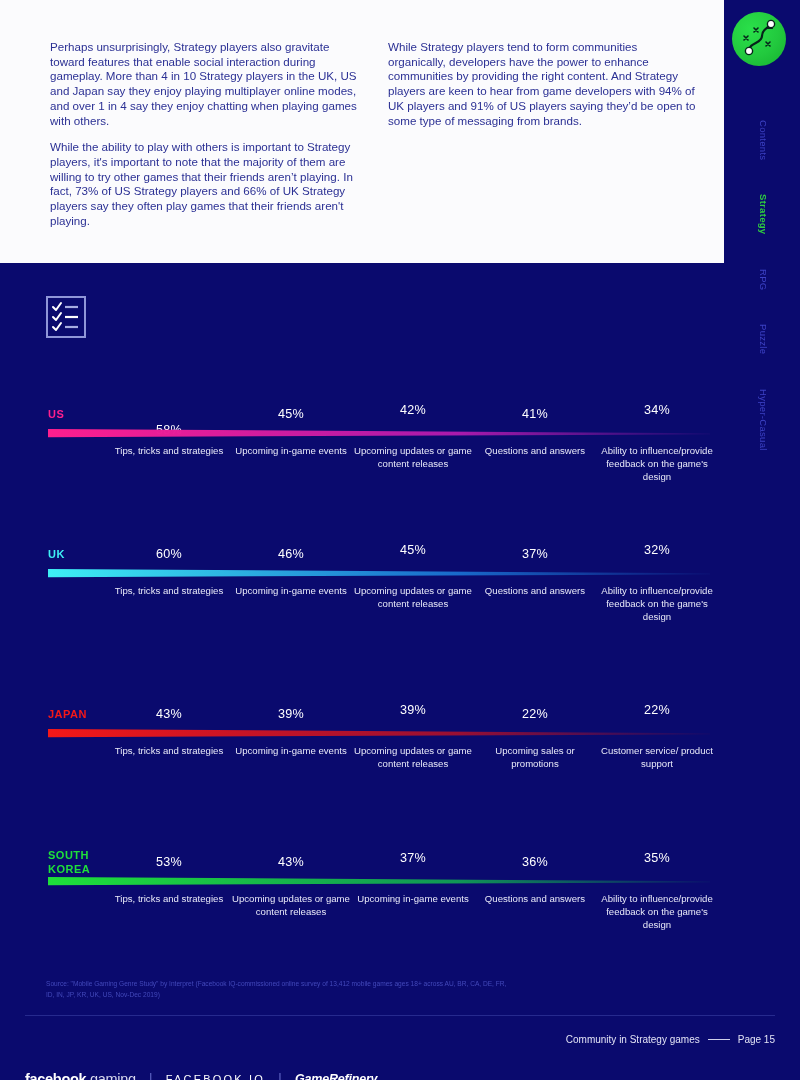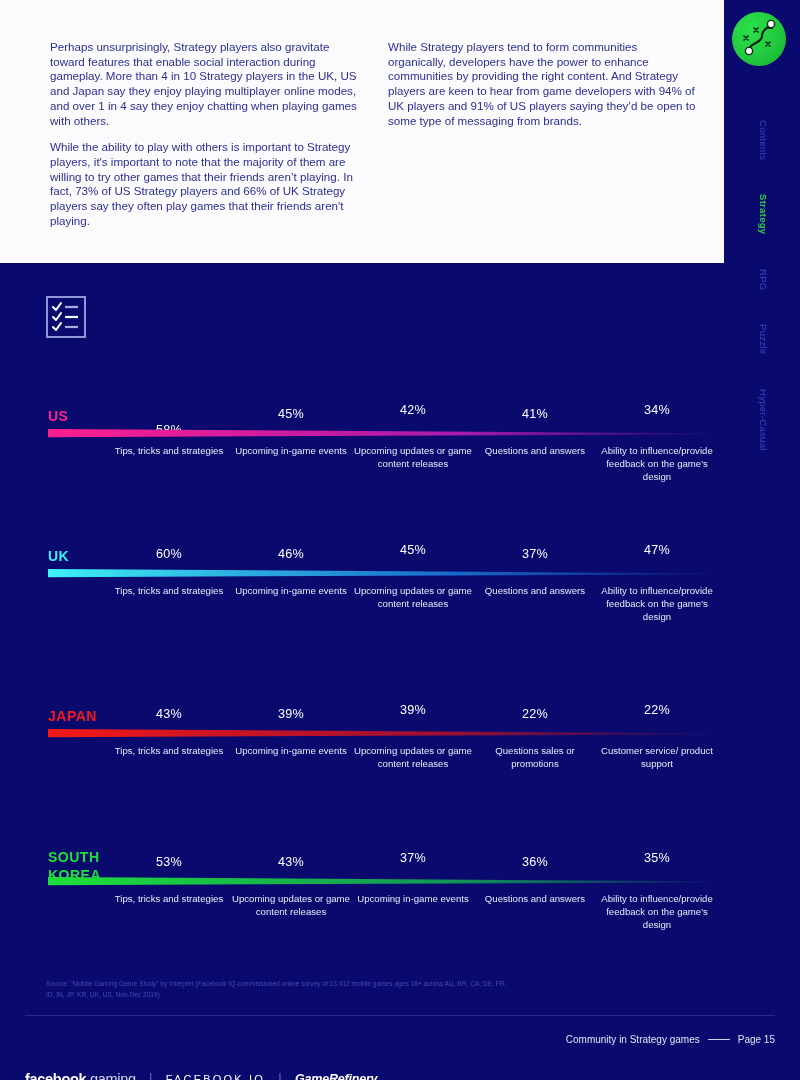--- a/index.html
+++ b/index.html
@@ -66,21 +66,21 @@
     line-height: 1.52;
     text-transform: uppercase;
     max-width: 300px;
   }
 
   .rows { position: absolute; left: 0; top: 120px; width: 724px; }
   .row { position: relative; height: 0; }
 
   .region {
     position: absolute; left: 48px;
-    font-size: 14px; font-weight: bold; letter-spacing: 0.5px;
+    font-size: 11px; font-weight: bold; letter-spacing: 0.5px;
     line-height: 1.25;
     white-space: pre-line;
   }
 
   .bar-wrap { position: absolute; left: 48px; width: 662px; height: 10px; }
   .bar-svg { display: block; }
 
   .pct {
     position: absolute;
     font-size: 12.6px; color: #ffffff; text-align: center;
@@ -202,21 +202,21 @@
           <div class="lbl" style="left: 413px; top: 62px; width: 118px;">Upcoming updates or game content releases</div>
           <div class="lbl" style="left: 535px; top: 62px; width: 118px;">Questions and answers</div>
           <div class="lbl" style="left: 657px; top: 62px; width: 118px;">Ability to influence/provide feedback on the game's design</div>
         </div>
         <div class="row">
           <div class="region" style="color: rgb(62, 240, 245); top: 165px;">UK</div>
           <div class="pct" style="left: 169px; top: 164px;">60%</div>
           <div class="pct" style="left: 291px; top: 164px;">46%</div>
           <div class="pct" style="left: 413px; top: 160px;">45%</div>
           <div class="pct" style="left: 535px; top: 164px;">37%</div>
-          <div class="pct" style="left: 657px; top: 160px;">47%</div>
+          <div class="pct" style="left: 657px; top: 160px;">32%</div>
           <div class="bar-wrap" style="top: 186px;">
             <svg class="bar-svg" width="662" height="10" viewBox="0 0 662 10">
               <defs>
                 <linearGradient id="g1" x1="0" y1="0" x2="1" y2="0">
                   <stop offset="0%" stop-color="#3ef0f5" stop-opacity="1"></stop>
                   <stop offset="62%" stop-color="#1a6fd0" stop-opacity="0.95"></stop>
                   <stop offset="100%" stop-color="#1a6fd0" stop-opacity="0.05"></stop>
                 </linearGradient>
               </defs>
               <path d="M0 0 L662 4.2 L662 5.4 L0 8.2 Z" fill="url(#g1)"></path>
@@ -243,21 +243,21 @@
                   <stop offset="62%" stop-color="#a01030" stop-opacity="0.95"></stop>
                   <stop offset="100%" stop-color="#a01030" stop-opacity="0.05"></stop>
                 </linearGradient>
               </defs>
               <path d="M0 0 L662 4.2 L662 5.4 L0 8.2 Z" fill="url(#g2)"></path>
             </svg>
           </div>
           <div class="lbl" style="left: 169px; top: 362px; width: 118px;">Tips, tricks and strategies</div>
           <div class="lbl" style="left: 291px; top: 362px; width: 118px;">Upcoming in-game events</div>
           <div class="lbl" style="left: 413px; top: 362px; width: 118px;">Upcoming updates or game content releases</div>
-          <div class="lbl" style="left: 535px; top: 362px; width: 118px;">Questions sales or promotions</div>
+          <div class="lbl" style="left: 535px; top: 362px; width: 118px;">Upcoming sales or promotions</div>
           <div class="lbl" style="left: 657px; top: 362px; width: 118px;">Customer service/ product support</div>
         </div>
         <div class="row">
           <div class="region" style="color: rgb(30, 224, 58); top: 466px;">SOUTH
 KOREA</div>
           <div class="pct" style="left: 169px; top: 472px;">53%</div>
           <div class="pct" style="left: 291px; top: 472px;">43%</div>
           <div class="pct" style="left: 413px; top: 468px;">37%</div>
           <div class="pct" style="left: 535px; top: 472px;">36%</div>
           <div class="pct" style="left: 657px; top: 468px;">35%</div>

